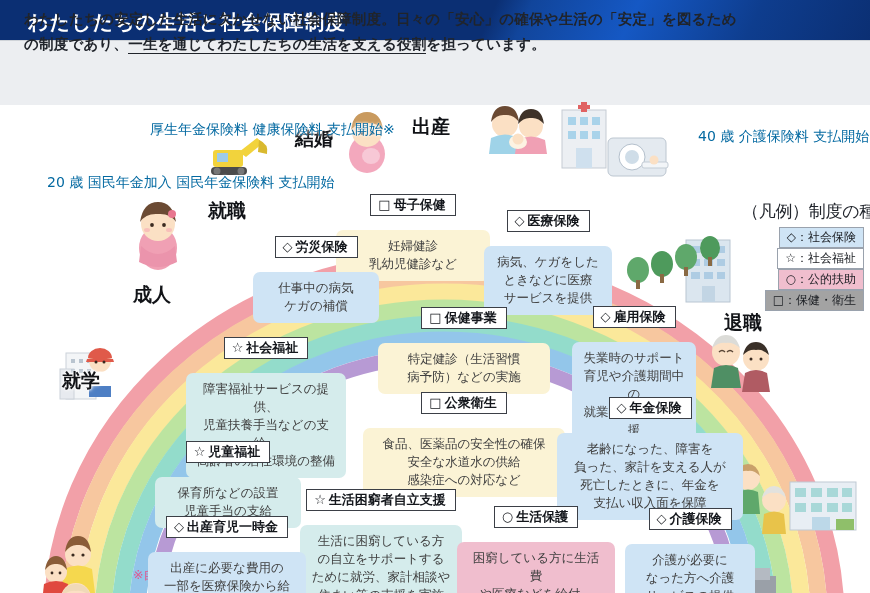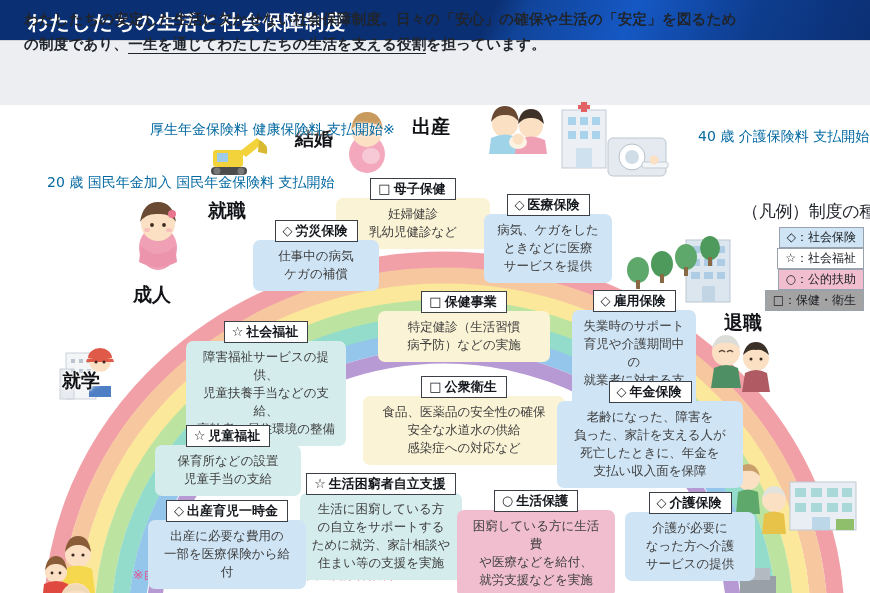--- a/index.html
+++ b/index.html
@@ -115,21 +115,21 @@
   }
   .t-shakai-hoken .card-body { background: #cfe4f5; }
   .t-shakai-fukushi .card-body { background: #d5ecec; }
   .t-koteki-fujo  .card-body { background: #f0bece; }
   .t-hoken-eisei  .card-body { background: #fbf3d5; }
 
   .lg-shakai-hoken { background: #cfe4f5; }
   .lg-shakai-fukushi { background: #ffffff; }
   .lg-koteki-fujo { background: #f0bece; }
   .lg-hoken-eisei { background: #a3a3a3; margin-left: 44px; }
-  .card.hc .card-head { display: block; width: max-content; margin: 0 auto; }
+  .card.hc .card-head { display: block; width: max-content; margin: 16px auto; }
 
   
   .footnote {
     position: absolute; left: 133px; top: 567px;
     font-size: 12.5px; color: #e0588f; white-space: nowrap;
   }
 </style>
 </head>
 <body>
 

